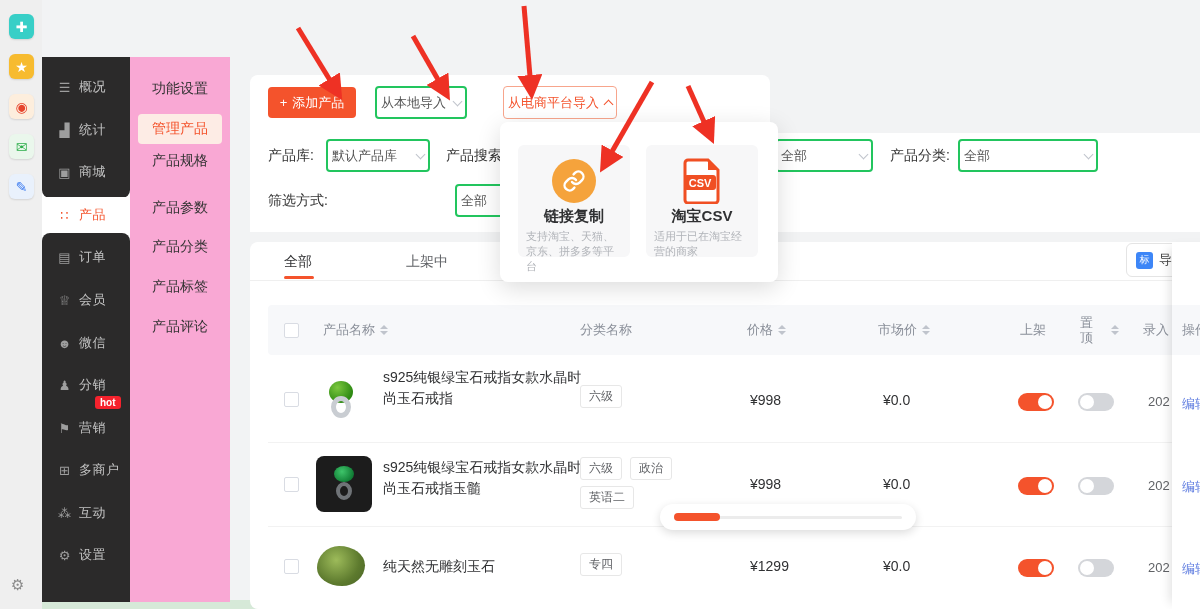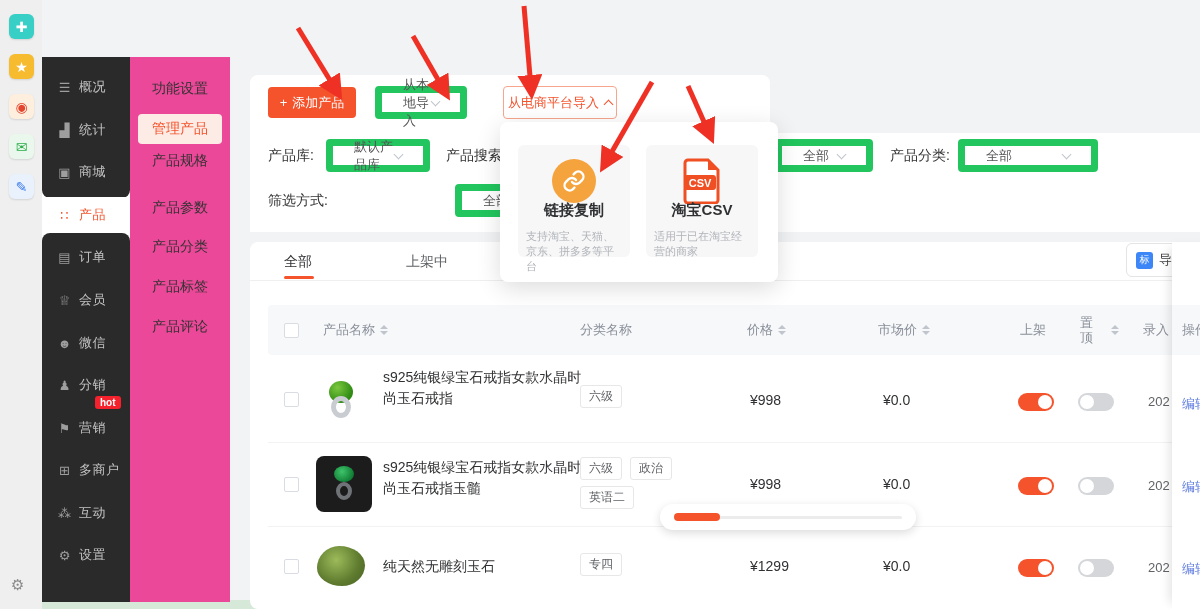--- a/index.html
+++ b/index.html
@@ -29,53 +29,53 @@
   .sb-b2{top:176px;height:369px;border-radius:8px 8px 0 0}
   .sb-item{position:absolute;left:0;width:88px;height:36px;display:flex;align-items:center;gap:7px;padding-left:15px;cursor:pointer}
   .sb-ico{font-size:13px;color:#9e9e9e;width:15px;text-align:center}
   .sb-lbl{font-size:13px;color:#c2c2c2;letter-spacing:.5px}
   .sb-item.active{background:#fff}
   .sb-item.active .sb-ico,.sb-item.active .sb-lbl{color:#f4532c}
   .hot-badge{position:absolute;left:53px;top:339px;background:#f5222d;color:#fff;font-size:10px;
              padding:1px 5px;border-radius:3px;z-index:3;font-weight:bold}
 
   
-  .subm{left:130px;top:57px;width:100px;height:545px;background:#ec4899;z-index:2}
+  .subm{left:130px;top:57px;width:100px;height:545px;background:#f9a8d4;z-index:2}
   .sm-item{position:absolute;left:8px;width:84px;height:30px;display:flex;align-items:center;
            padding-left:14px;font-size:14px;color:#333;cursor:pointer;border-radius:4px}
   .sm-item.active{background:#fdece5;color:#f4532c}
 
   
   .cardA{left:250px;top:75px;width:520px;height:58px;background:#fff;border-radius:8px 8px 0 0;z-index:2}
   .cardB{left:250px;top:133px;width:1000px;height:99px;background:#fff;z-index:2}
   .cardC{left:250px;top:242px;width:1000px;height:367px;background:#fff;border-radius:8px;z-index:2}
 
   
   .btn-add{left:268px;top:87px;width:88px;height:31px;background:#f4532c;color:#fff;border:none;border-radius:4px;
            font-size:13px;display:flex;align-items:center;justify-content:center;gap:5px;cursor:pointer;z-index:3}
   .btn-local{left:375px;top:86px;width:92px;height:33px;z-index:3}
   .btn-platform{left:503px;top:86px;width:114px;height:33px;background:#fff;border:1px solid #f7a58c;color:#f4532c;
                 border-radius:4px;font-size:13px;display:flex;align-items:center;justify-content:center;gap:6px;cursor:pointer;z-index:3}
   .sel{position:absolute;display:flex;align-items:center;justify-content:space-between;background:#fff;
-       border:7px solid #22c55e;border-radius:4px;padding:0 21px;font-size:13px;color:#555;height:33px;cursor:pointer}
+       border:2px solid #22c55e;border-radius:4px;padding:0 4px;font-size:13px;color:#555;height:33px;cursor:pointer}
   .cd{width:7px;height:7px;border-right:1.5px solid #c0c4cc;border-bottom:1.5px solid #c0c4cc;
       transform:rotate(45deg);margin-top:-3px;flex:none}
   .cu{width:7px;height:7px;border-right:1.5px solid #f4532c;border-bottom:1.5px solid #f4532c;
       transform:rotate(-135deg);margin-top:4px;flex:none}
   .flabel{position:absolute;font-size:14px;color:#333;z-index:3}
 
   
   .popup{left:500px;top:122px;width:278px;height:160px;background:#fff;border-radius:8px;z-index:6;
          box-shadow:0 6px 24px rgba(0,0,0,.14)}
   .pcard{position:absolute;top:23px;width:112px;height:112px;background:#f7f7f8;border-radius:6px;cursor:pointer;text-align:center}
   .pcard1{left:18px}.pcard2{left:146px}
   .picon{position:absolute;left:34px;top:14px;width:44px;height:44px;border-radius:50%;background:#f5a33c;
          display:flex;align-items:center;justify-content:center}
   .csvicon{position:absolute;left:36px;top:13px;width:40px;height:46px}
-  .ptitle{position:absolute;left:0;width:112px;top:56px;font-size:15px;font-weight:bold;color:#303133}
+  .ptitle{position:absolute;left:0;width:112px;top:62px;font-size:15px;font-weight:bold;color:#303133}
   .pdesc{position:absolute;left:8px;width:96px;top:84px;font-size:11px;color:#b0b3b8;line-height:15px;text-align:left}
 
   
   .tab{position:absolute;top:253px;font-size:14px;color:#303133;cursor:pointer;z-index:3}
   .tab-underline{position:absolute;left:284px;top:276px;width:30px;height:3px;border-radius:2px;background:#f4532c;z-index:3}
   .tab-divider{position:absolute;left:250px;top:280px;width:1000px;height:1px;background:#efefef;z-index:2}
   .btn-batch{left:1028px;top:243px;width:86px;height:34px;background:#fff;border:1px solid #e4e4e4;border-radius:6px;
              font-size:13px;color:#444;display:flex;align-items:center;justify-content:center;gap:6px;cursor:pointer;z-index:3}
   .btn-export{left:1126px;top:243px;width:110px;height:34px;background:#fff;border:1px solid #e4e4e4;border-radius:6px;
               font-size:13px;color:#444;display:flex;align-items:center;justify-content:flex-start;gap:6px;

